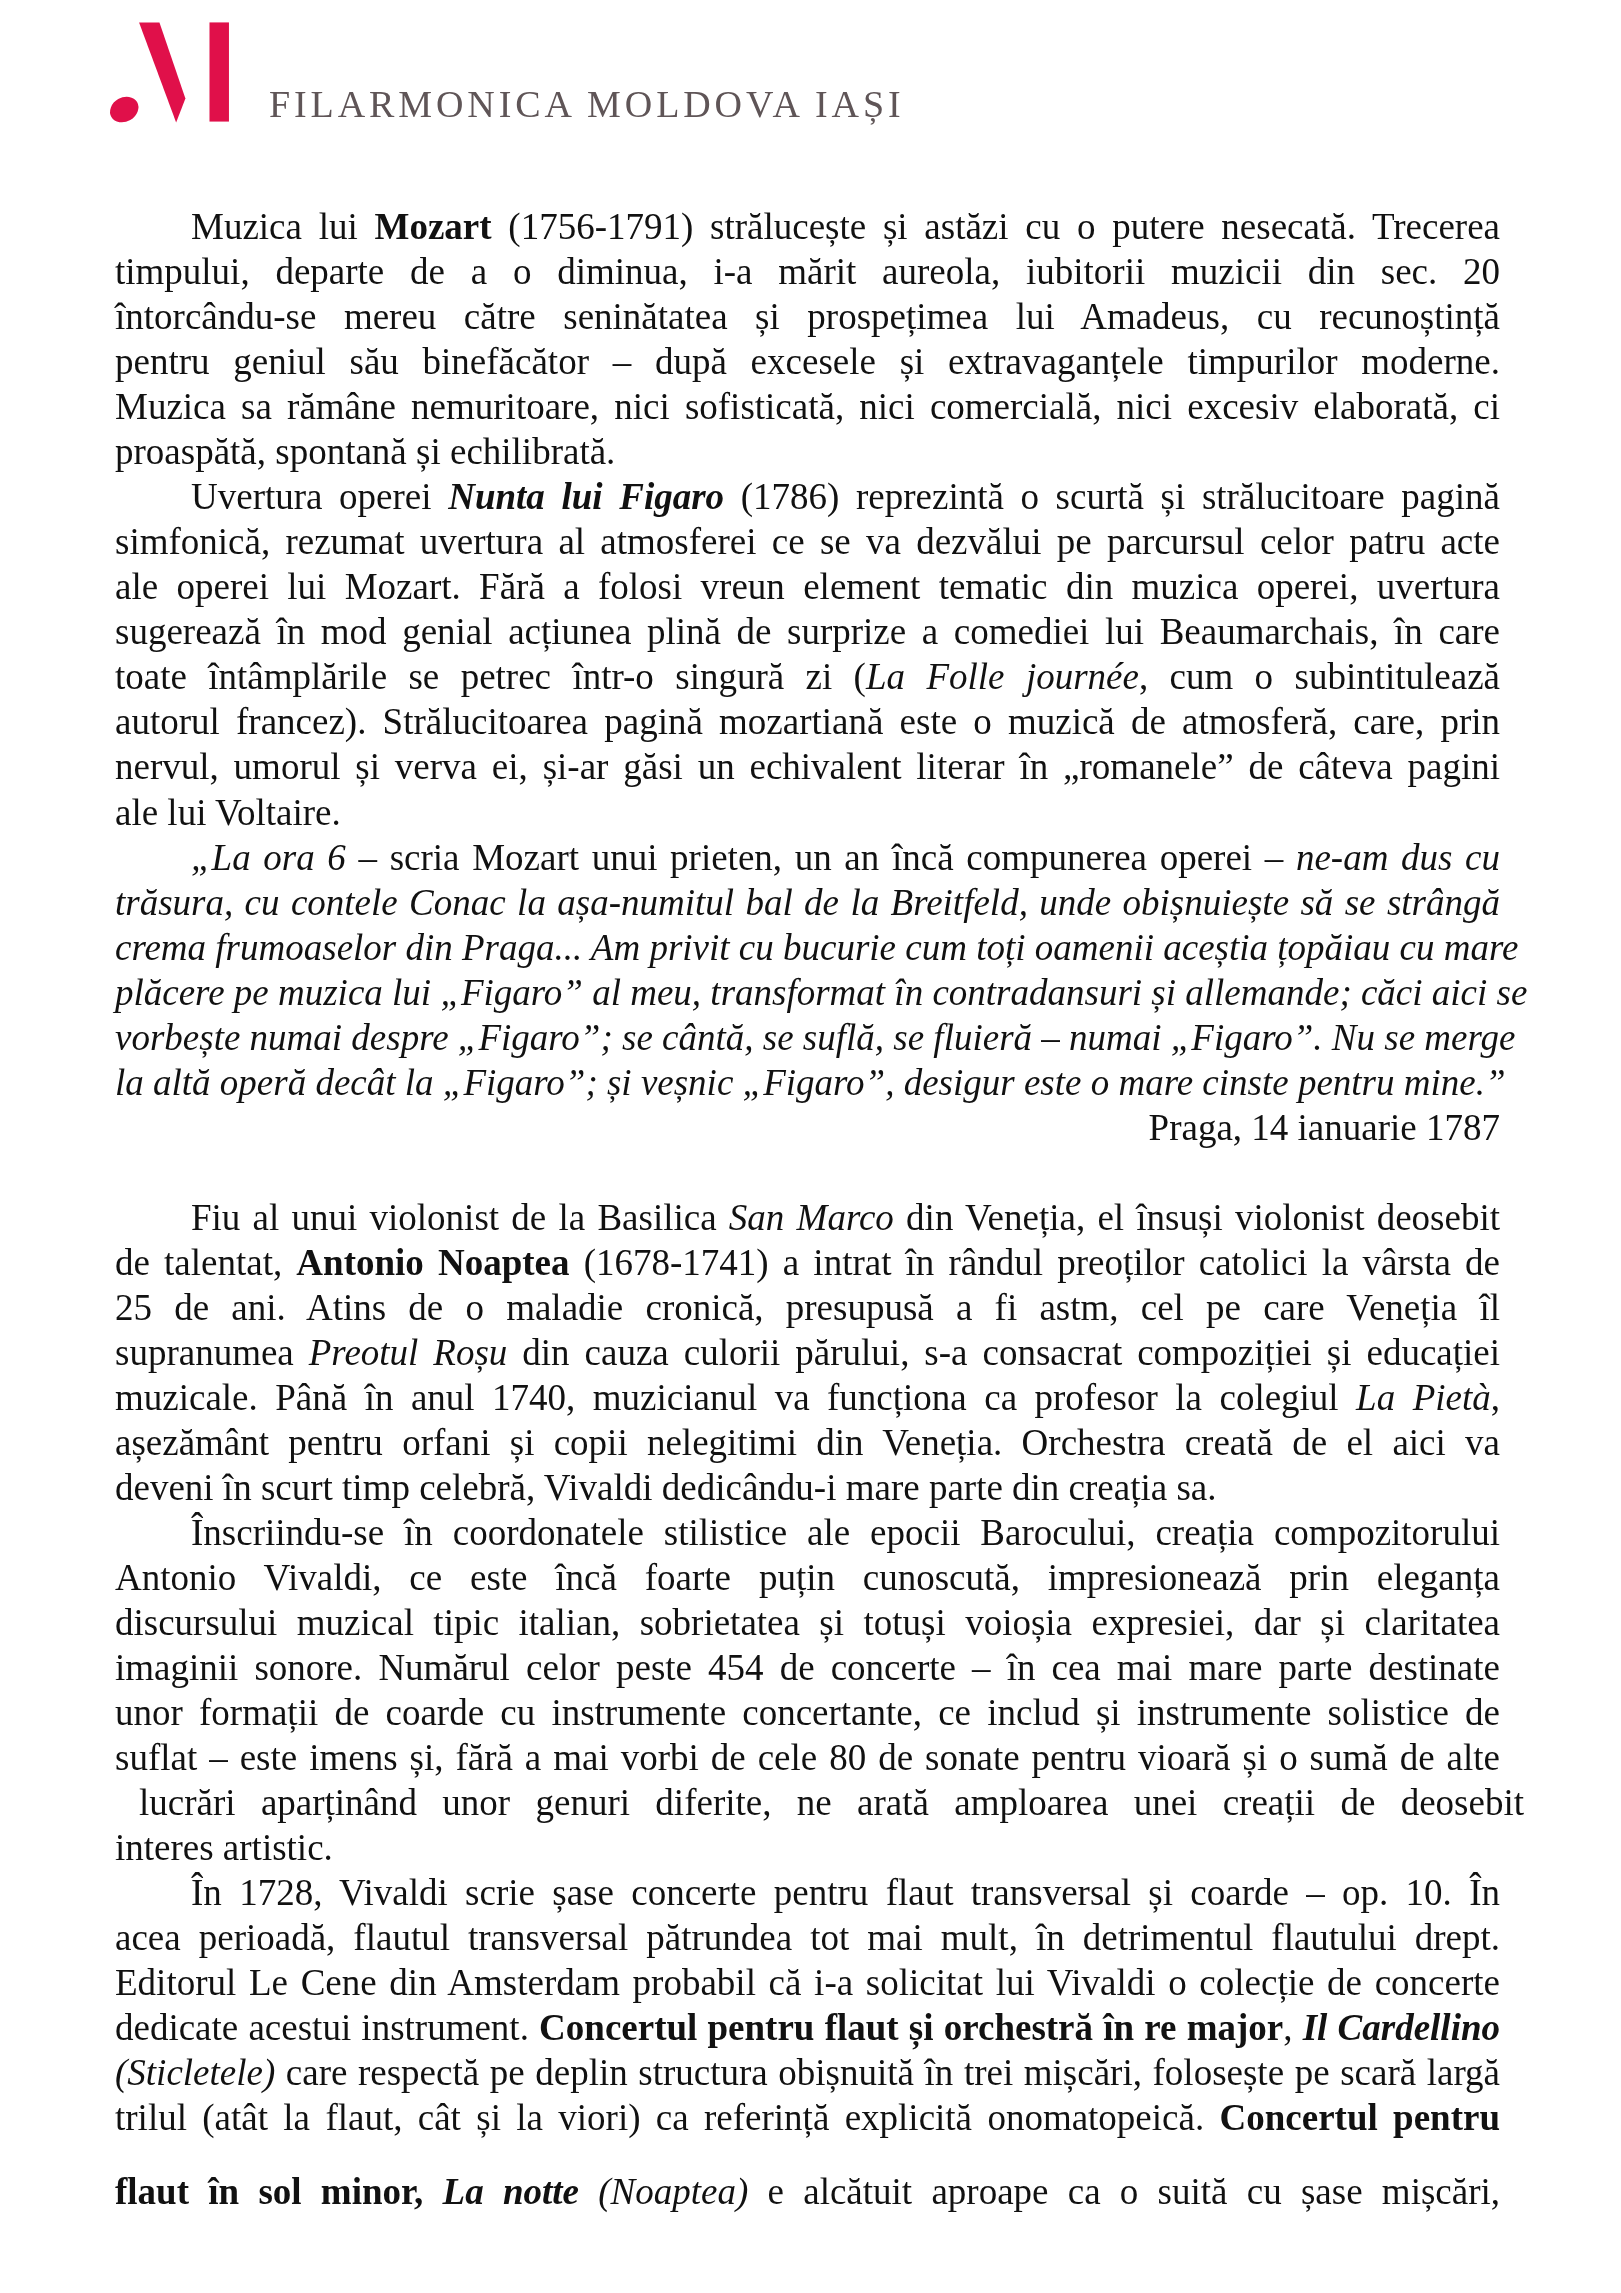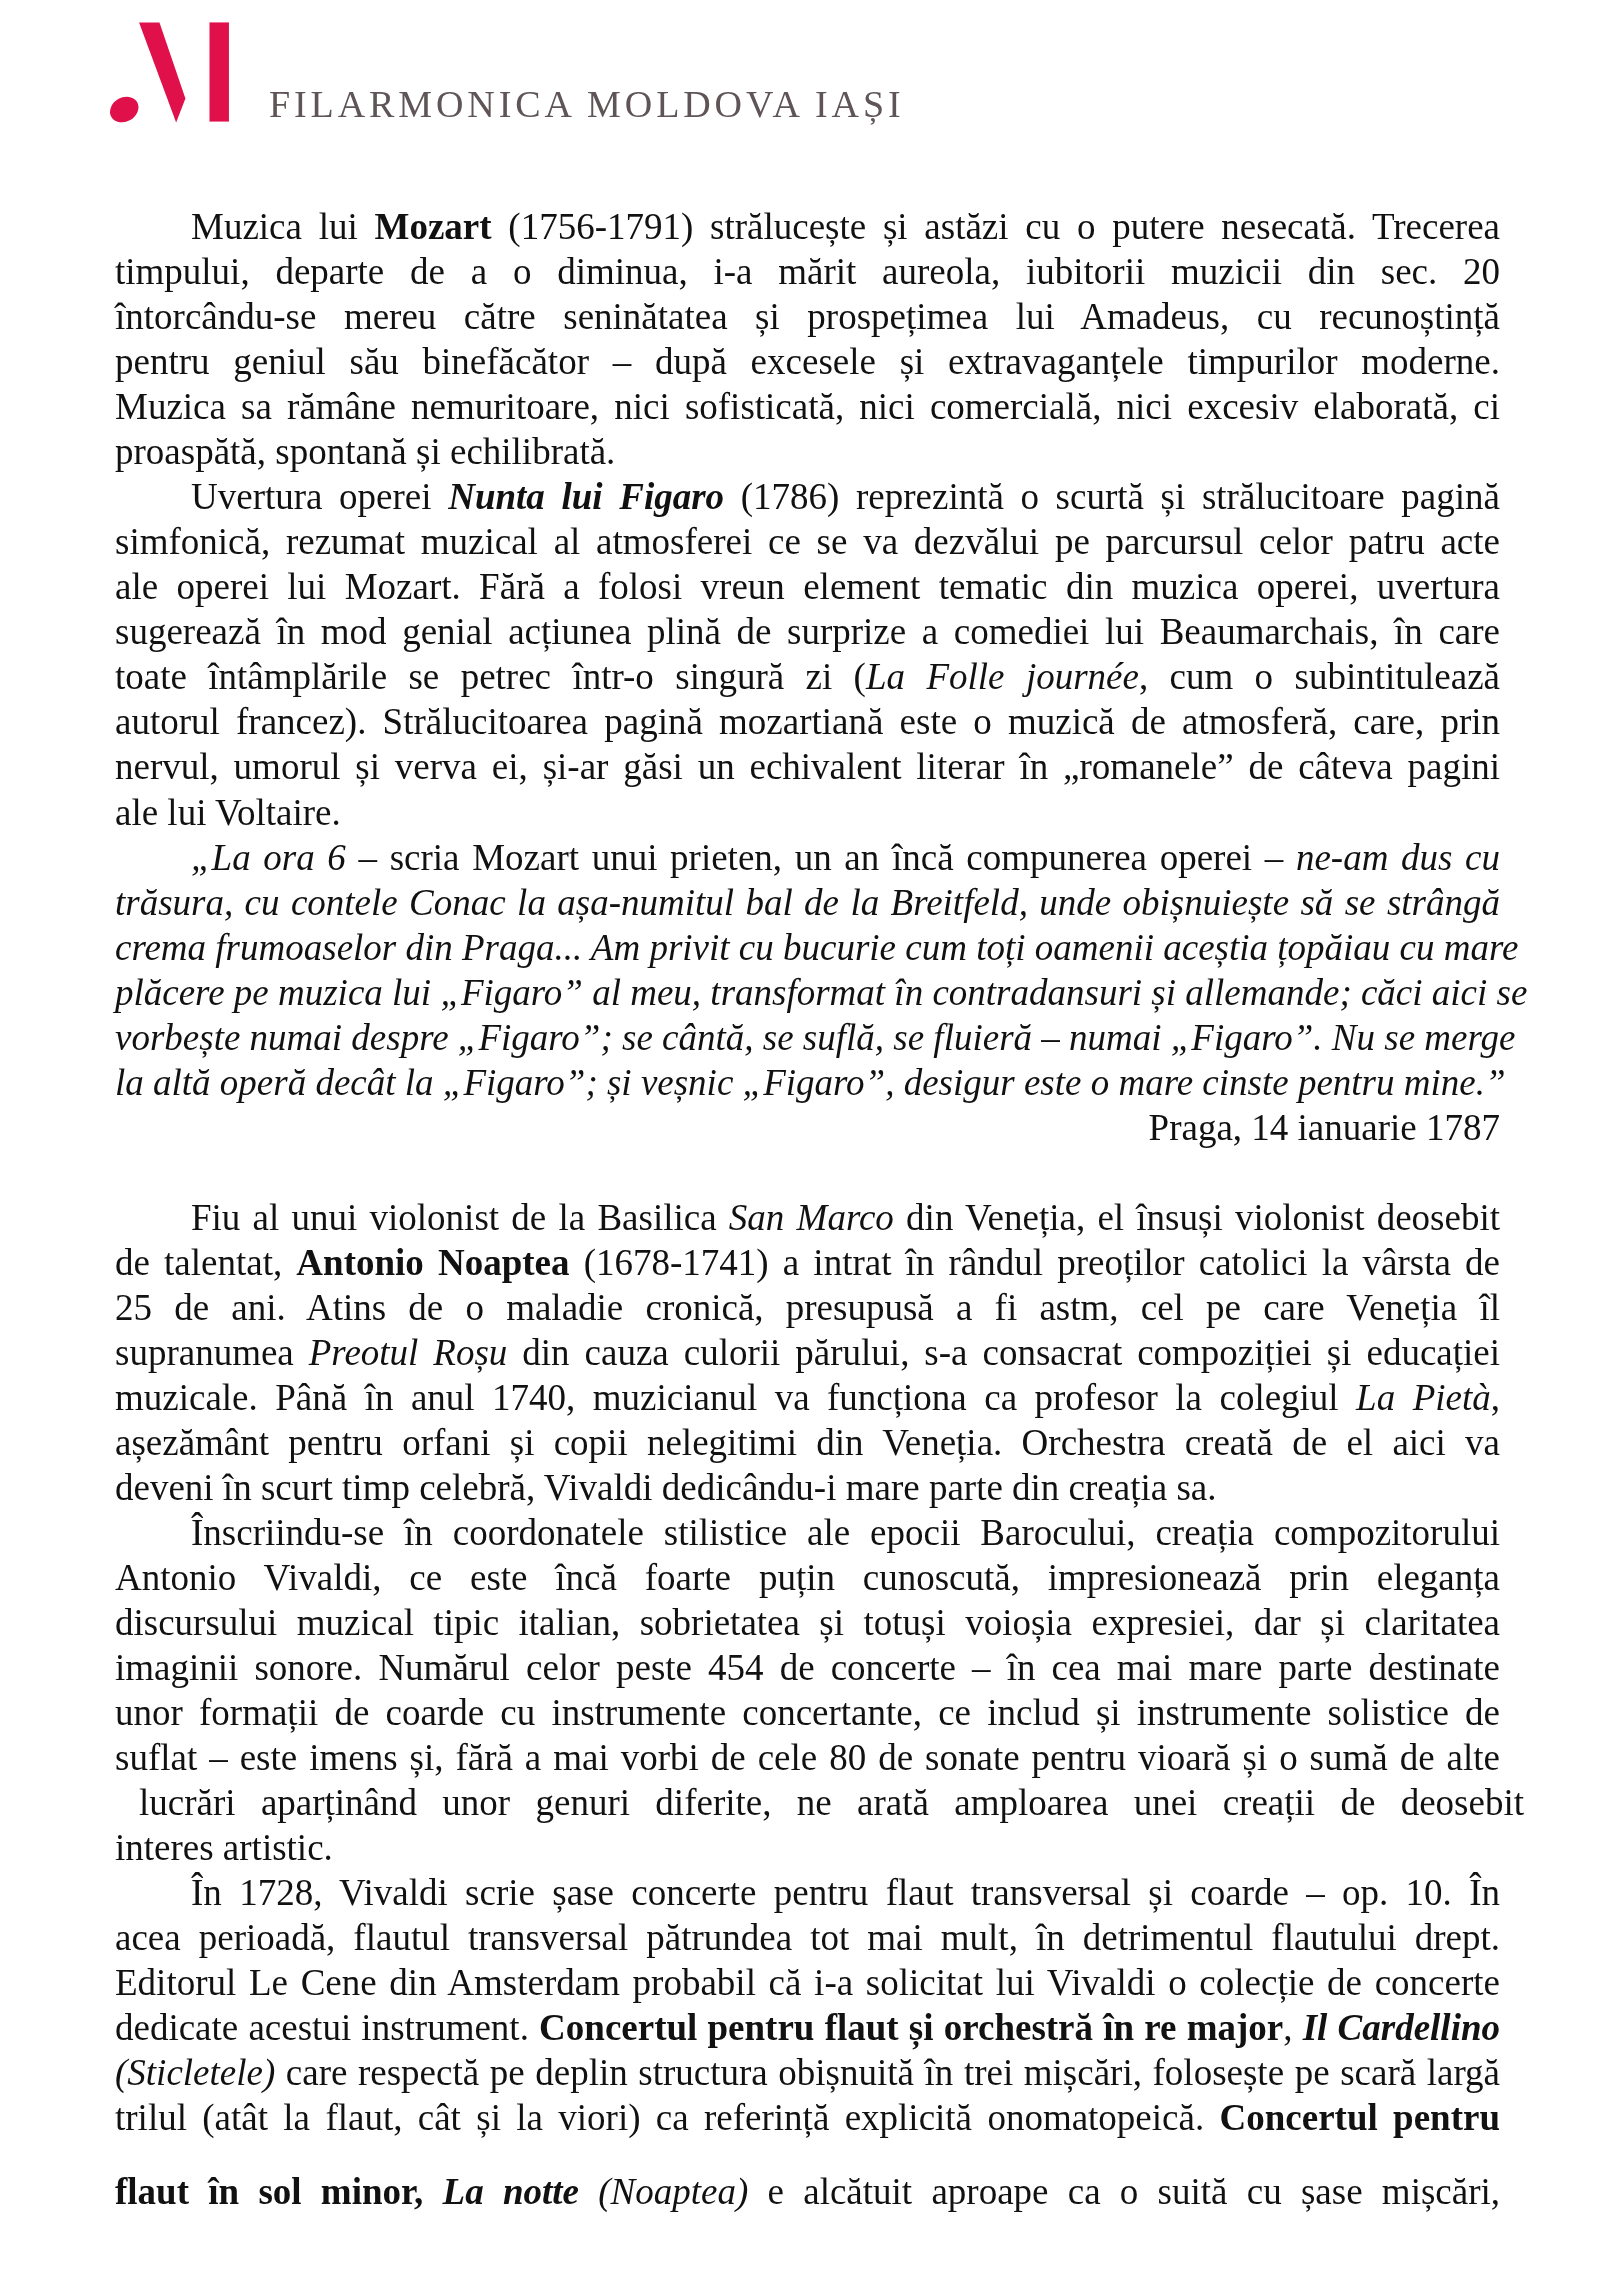--- a/index.html
+++ b/index.html
@@ -26,21 +26,21 @@
   <div class="brand">FILARMONICA MOLDOVA IAȘI</div>
 
   <div id="body-text">
       <div class="line indent" style="top: 204px;"><span>Muzica lui </span><span class="b">Mozart</span><span> (1756-1791) strălucește și astăzi cu o putere nesecată. Trecerea</span></div>
       <div class="line" style="top: 249px;"><span>timpului, departe de a o diminua, i-a mărit aureola, iubitorii muzicii din sec. 20</span></div>
       <div class="line" style="top: 294px;"><span>întorcându-se mereu către seninătatea și prospețimea lui Amadeus, cu recunoștință</span></div>
       <div class="line" style="top: 339px;"><span>pentru geniul său binefăcător – după excesele și extravaganțele timpurilor moderne.</span></div>
       <div class="line" style="top: 384px;"><span>Muzica sa rămâne nemuritoare, nici sofisticată, nici comercială, nici excesiv elaborată, ci</span></div>
       <div class="line last" style="top: 429px;"><span>proaspătă, spontană și echilibrată.</span></div>
       <div class="line indent" style="top: 474px;"><span>Uvertura operei </span><span class="b i">Nunta lui Figaro</span><span> (1786) reprezintă o scurtă și strălucitoare pagină</span></div>
-      <div class="line" style="top: 519px;"><span>simfonică, rezumat muzical al atmosferei ce se va dezvălui pe parcursul celor patru acte</span></div>
+      <div class="line" style="top: 519px;"><span>simfonică, rezumat uvertura al atmosferei ce se va dezvălui pe parcursul celor patru acte</span></div>
       <div class="line" style="top: 564px;"><span>ale operei lui Mozart. Fără a folosi vreun element tematic din muzica operei, uvertura</span></div>
       <div class="line" style="top: 609px;"><span>sugerează în mod genial acțiunea plină de surprize a comediei lui Beaumarchais, în care</span></div>
       <div class="line" style="top: 654px;"><span>toate întâmplările se petrec într-o singură zi (</span><span class="i">La Folle journée</span><span>, cum o subintitulează</span></div>
       <div class="line" style="top: 699px;"><span>autorul francez). Strălucitoarea pagină mozartiană este o muzică de atmosferă, care, prin</span></div>
       <div class="line" style="top: 744px;"><span>nervul, umorul și verva ei, și-ar găsi un echivalent literar în „romanele” de câteva pagini</span></div>
       <div class="line last" style="top: 790px;"><span>ale lui Voltaire.</span></div>
       <div class="line indent" style="top: 835px;"><span class="i">„La ora 6</span><span> – scria Mozart unui prieten, un an încă compunerea operei – </span><span class="i">ne-am dus cu</span></div>
       <div class="line" style="top: 880px;"><span class="i">trăsura, cu contele Conac la așa-numitul bal de la Breitfeld, unde obișnuiește să se strângă</span></div>
       <div class="line" style="top: 925px; font-family: Liberation Serif, serif;"><span class="i">crema frumoaselor din Praga... Am privit cu bucurie cum toți oamenii aceștia țopăiau cu mare</span></div>
       <div class="line" style="top: 970px; font-family: Liberation Serif, serif;"><span class="i">plăcere pe muzica lui „Figaro” al meu, transformat în contradansuri și allemande; căci aici se</span></div>

